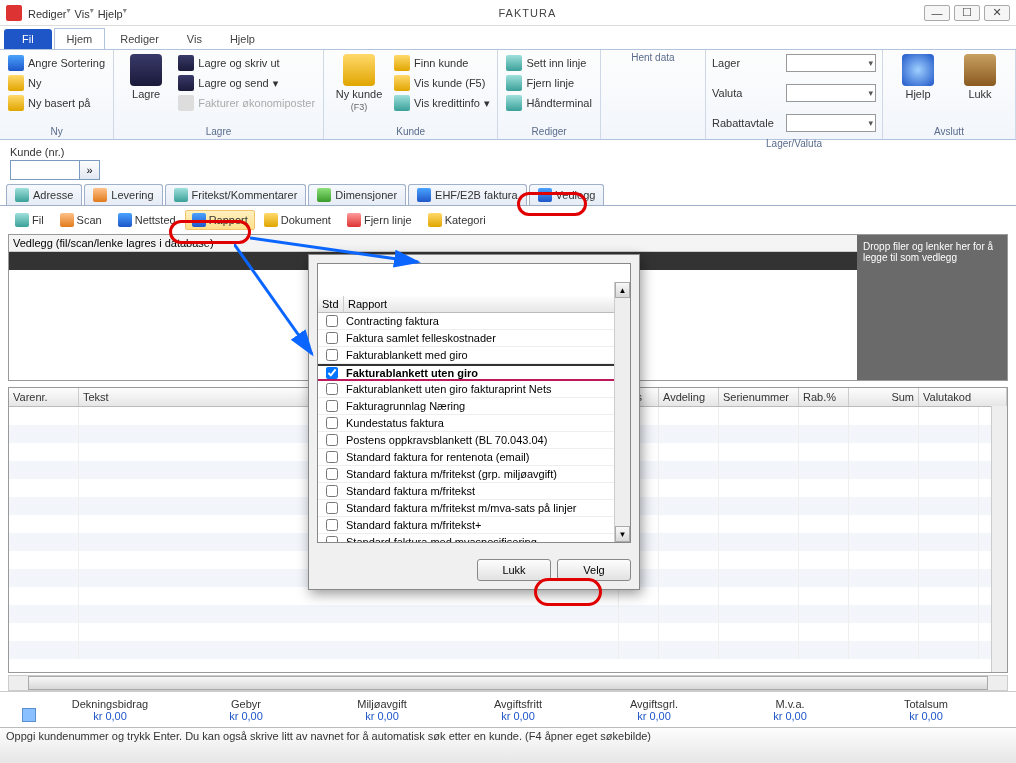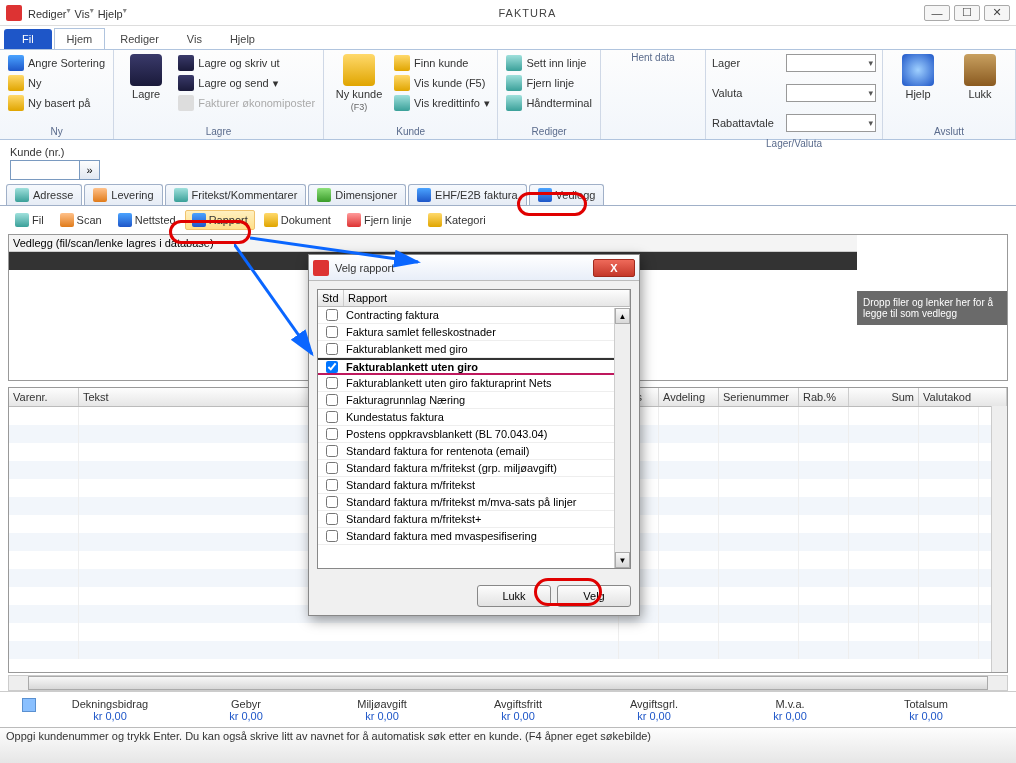--- a/index.html
+++ b/index.html
@@ -69,58 +69,58 @@
 
 svg.arrow { position: absolute; pointer-events: none; z-index: 49; }
 
 
 .toolrow { display: flex; align-items: center; gap: 2px; padding: 4px 8px; border-top: 1px solid #a0b0c8; }
 .tbtn { display: flex; align-items: center; gap: 3px; padding: 2px 6px; border: 1px solid transparent; border-radius: 2px; color: #333; }
 .tbtn .ic { width: 14px; height: 14px; border-radius: 2px; }
 .tbtn.active { border-color: #f0c36d; background: linear-gradient(#fff0c0,#ffe08a); }
 
 
-.vedarea { display: flex; margin: 0 8px; border: 1px solid #999; align-items: center; }
+.vedarea { display: flex; margin: 0 8px; border: 1px solid #999; }
 .vedleft { flex: 1; }
 .vedleft .hdr { padding: 2px 4px; border-bottom: 1px solid #ccc; background: #f4f4f4; }
 .vedleft .hdr2 { height: 18px; background: #333; border-top: 2px solid #333; }
 .vedleft .body { height: 110px; }
 .vedright { width: 150px; background: #6a6a6a; color: #fff; padding: 6px; font-size: 10px; }
 
 
 .grid { margin: 6px 8px 0; border: 1px solid #999; height: 286px; overflow: hidden; position: relative; }
 .ghdr { display: flex; background: linear-gradient(#fdfdfd,#e6e6e6); border-bottom: 1px solid #bbb; }
 .ghdr .gh { padding: 3px 4px; border-right: 1px solid #ccc; color: #333; }
 .gbody { position: relative; }
 .grow { display: flex; height: 18px; }
 .grow:nth-child(even) { background: #f2f6fb; }
 .grow .gc { border-right: 1px solid #eee; }
 .gridscroll { position: absolute; right: 0; top: 18px; bottom: 0; width: 16px; background: #eee; border-left: 1px solid #ccc; }
 .hscroll { margin: 2px 8px 0; height: 16px; background: #eee; border: 1px solid #ccc; display: flex; }
 .hscroll .thumb { width: 960px; height: 100%; background: linear-gradient(#f8f8f8,#d8d8d8); border: 1px solid #aaa; margin: 0 auto; }
 
 
-.totals { display: flex; padding: 6px 22px; border-top: 1px solid #ccc; }
+.totals { display: flex; padding: 6px 22px; border-top: 1px solid #ccc; align-items: flex-end; }
 .totcol { flex: 1; text-align: center; }
 .totcol .lab { color: #333; }
 .totcol .val { color: #1e56c8; }
 .leftic { width: 14px; height: 14px; background: #8ac0ff; border: 1px solid #5a90d0; margin-right: 6px; }
 
 
 .statusbar { position: absolute; left: 0; right: 0; bottom: 0; height: 36px; background: linear-gradient(#fdfdfd,#e6e6e6); border-top: 1px solid #bbb; padding: 2px 6px; color: #333; }
 
 
 .dialog { position: absolute; left: 308px; top: 254px; width: 332px; background: #f0f0f0; border: 1px solid #888; box-shadow: 2px 4px 12px rgba(0,0,0,0.4); z-index: 40; }
 .dialog .dtitle { height: 26px; background: linear-gradient(#fff,#e8eef8); display: flex; align-items: center; padding: 0 4px; border-bottom: 1px solid #bbb; }
 .dialog .dtitle .dic { width: 16px; height: 16px; background: #d33; border-radius: 2px; margin-right: 6px; }
 .dialog .dtitle .dt { flex: 1; color: #333; }
 .dialog .dtitle .close { width: 42px; height: 18px; background: linear-gradient(#ee6a5a,#c4372a); border: 1px solid #a02a1e; border-radius: 2px; color: #fff; display: flex; align-items: center; justify-content: center; font-weight: bold; }
 .dialog .dbody { padding: 8px; }
 .listbox { border: 1px solid #888; background: #fff; height: 280px; overflow: hidden; position: relative; }
-.listhdr { display: flex; background: linear-gradient(#fdfdfd,#e6e6e6); border-bottom: 1px solid #bbb; }
+.listhdr { display: flex; background: linear-gradient(#fdfdfd,#e6e6e6); border-bottom: 1px solid #bbb; margin-top: 32px; }
 .listhdr .lh { padding: 2px 4px; border-right: 1px solid #ccc; }
 .lh.std { width: 26px; }
 .lh.rap { flex: 1; }
 .listrows { }
 .lrow { display: flex; align-items: center; height: 17px; padding-left: 4px; border-bottom: 1px solid #eee; }
 .lrow.sel { border-top: 2px solid #333; border-bottom: 2px solid #be185d; font-weight: bold; }
 .lrow input[type=checkbox] { width: 12px; height: 12px; margin-right: 8px; }
 .listscroll { position: absolute; right: 0; top: 18px; bottom: 0; width: 16px; background: #eee; border-left: 1px solid #ccc; }
 .listscroll .up, .listscroll .down { height: 16px; background: linear-gradient(#f8f8f8,#d8d8d8); border: 1px solid #aaa; display: flex; align-items: center; justify-content: center; font-size: 8px; }
 .listscroll .down { position: absolute; bottom: 0; left: 0; right: 0; }
@@ -539,25 +539,20 @@
     </div>
   <div class="totcol">
       <div class="lab">Totalsum</div>
       <div class="val">kr 0,00</div>
     </div>
 </div>
 
 <div class="statusbar">Oppgi kundenummer og trykk Enter. Du kan også skrive litt av navnet for å automatisk søk etter en kunde.  (F4 åpner eget søkebilde)</div>
 
 <div class="dialog">
-  <div class="dtitle">
-    <div class="dic"></div>
-    <div class="dt">Velg rapport</div>
-    <div class="close">X</div>
-  </div>
   <div class="dbody">
     <div class="listbox">
       <div class="listhdr">
         <div class="lh std">Std</div>
         <div class="lh rap">Rapport</div>
       </div>
       <div class="listrows" id="listrows">
           <div class="lrow">
             <input type="checkbox" style="">
             <span>Contracting faktura</span>

